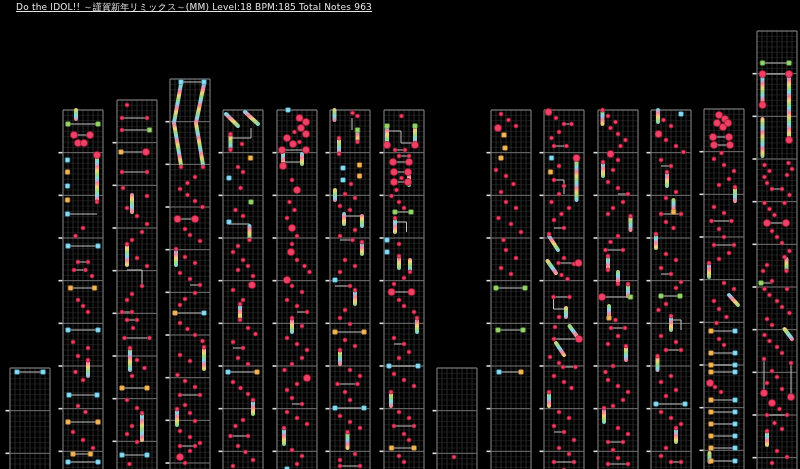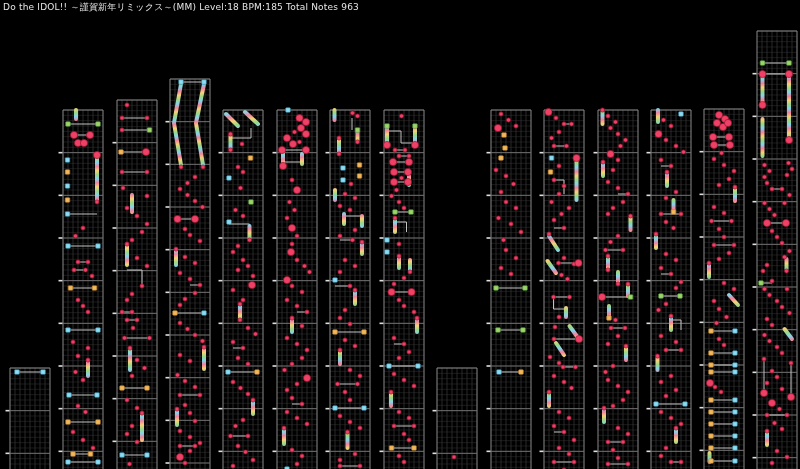--- a/index.html
+++ b/index.html
@@ -1,19 +1,19 @@
 <!DOCTYPE html>
 <html><head>
 <meta charset="utf-8">
 <style>
   html,body{margin:0;padding:0;background:#000;}
   body{width:800px;height:469px;position:relative;overflow:hidden;
        font-family:"DejaVu Sans","Liberation Sans",sans-serif;}
-  #title{position:absolute;left:3px;top:2px;font-size:9px;line-height:11px;
-         color:#e6e6e6;letter-spacing:0.2px;white-space:nowrap;z-index:2;}
+  #title{position:absolute;left:16px;top:2px;font-size:9px;line-height:11px;
+         color:#e6e6e6;letter-spacing:0.2px;white-space:nowrap;z-index:2;text-decoration:underline;}
   #chart{position:absolute;left:0;top:0;z-index:1;}
 </style>
 </head>
 <body>
 
 <div id="title">Do the IDOL!! ～謹賀新年リミックス～(MM) Level:18 BPM:185 Total Notes 963</div>
 <div id="chart"><svg width="800" height="469" viewBox="0 0 800 469">
       <rect x="0" y="0" width="800" height="469" fill="#000000"></rect>
       <defs>
         <linearGradient id="rb" gradientUnits="userSpaceOnUse" x1="0" y1="0" x2="2" y2="16" spreadMethod="repeat">

